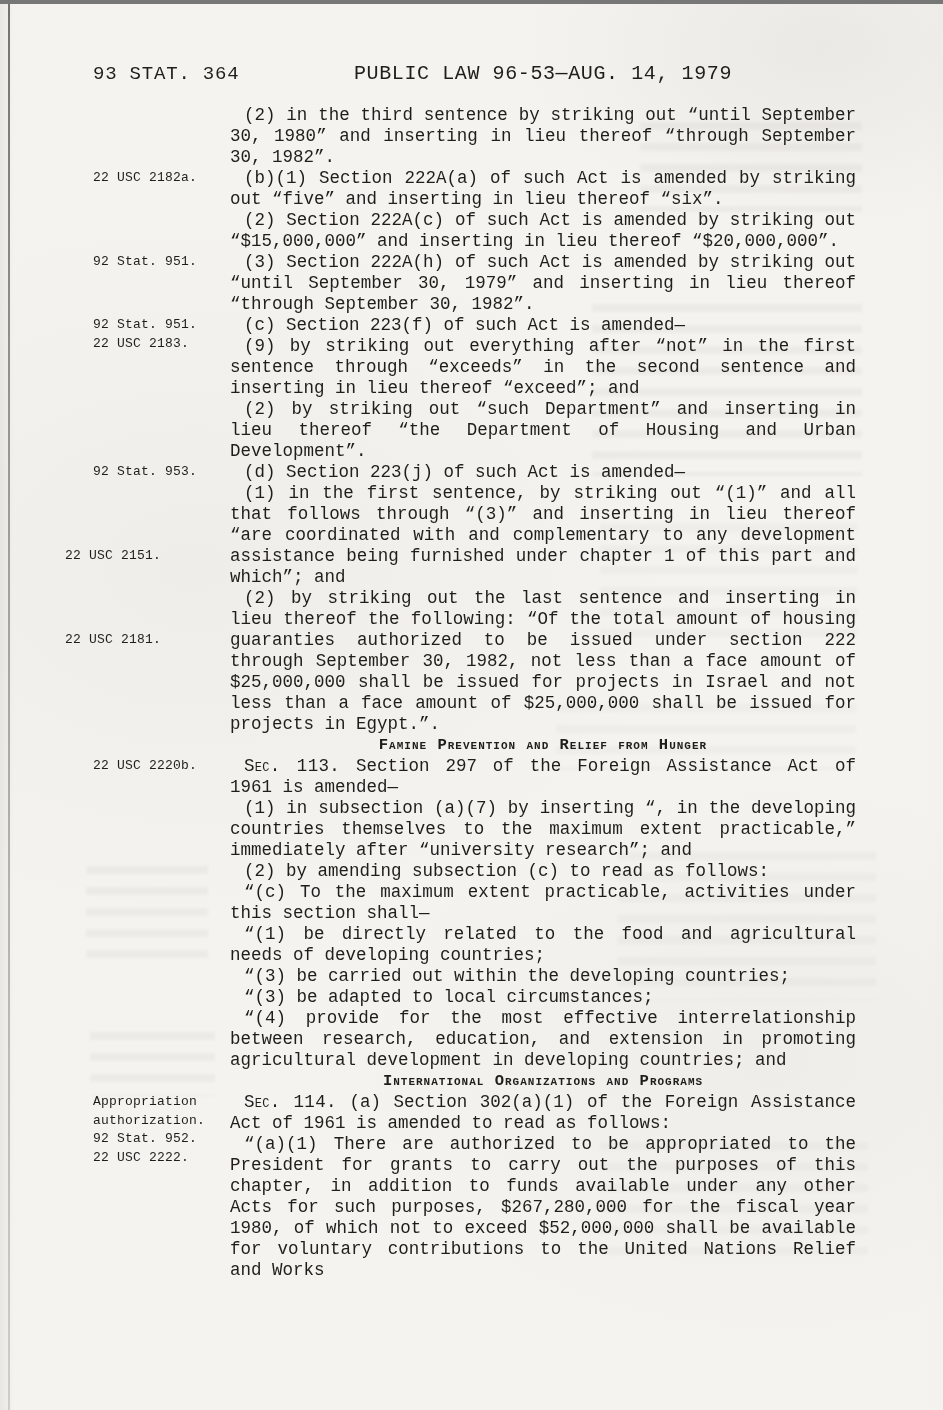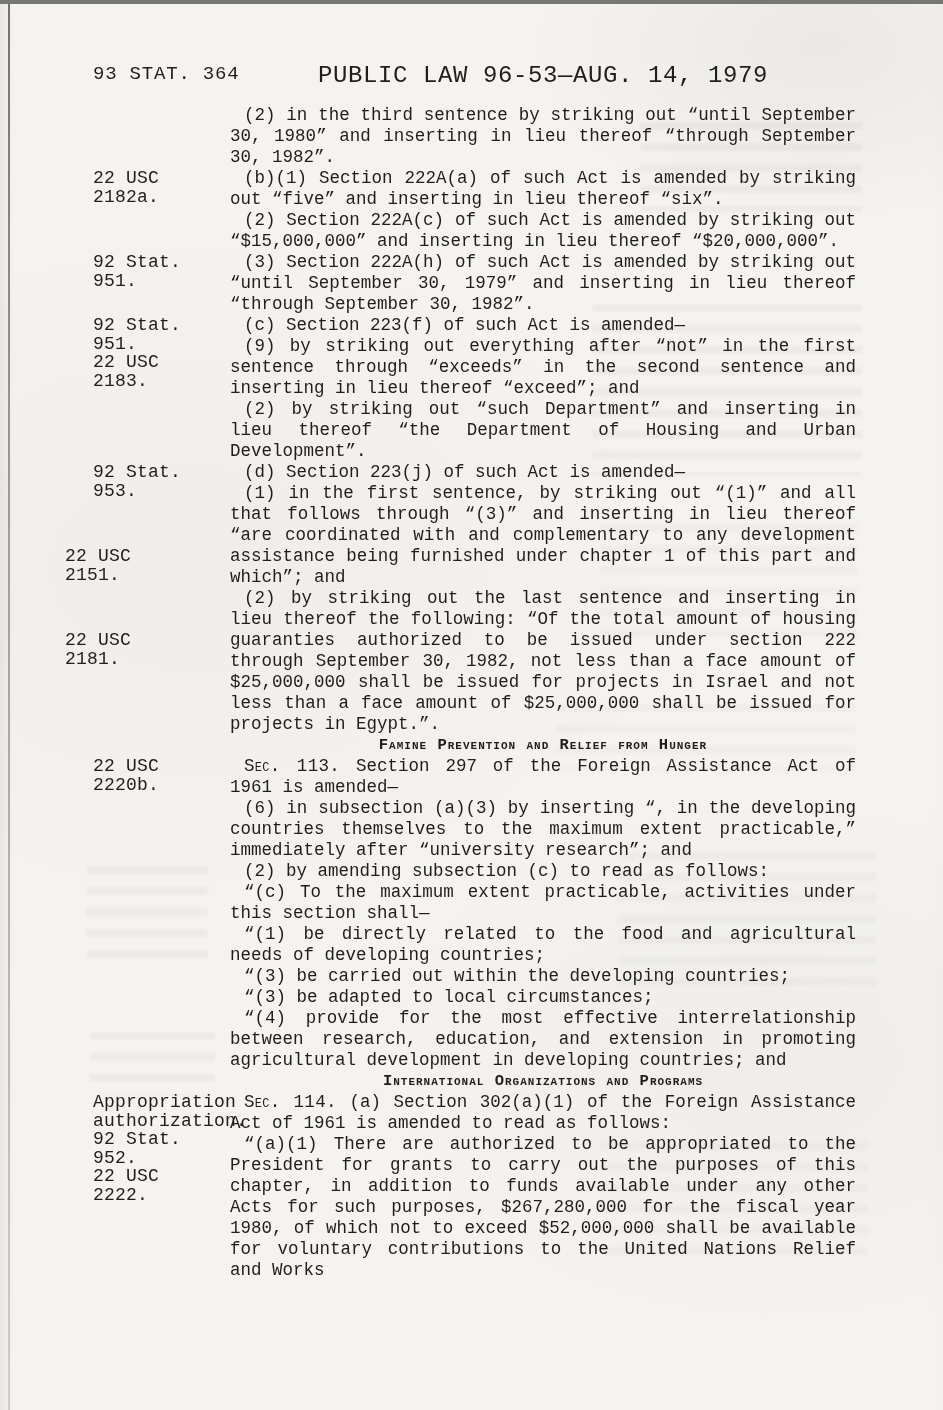--- a/index.html
+++ b/index.html
@@ -20,39 +20,39 @@
   .scan-edge {
     position:absolute; left:8px; top:0; width:2px; height:100%;
     background:linear-gradient(180deg, rgba(50,48,45,0.65) 0%, rgba(70,68,64,0.45) 40%, rgba(90,88,84,0.35) 75%, rgba(110,108,104,0.25) 100%);
   }
   .hdr-stat {
     position:absolute; left:93px; top:59px;
     font-size:19px; letter-spacing:0.8px; font-weight:500;
   }
   .hdr-title {
     position:absolute; left:230px; top:58px; width:626px;
-    text-align:center; font-size:24px; letter-spacing:0.6px;
+    text-align:center; font-size:20px; letter-spacing:0.6px;
   }
   .body {
     position:absolute; left:230px; top:101px; width:626px;
     font-size:17.5px; line-height:21px;
     text-align:justify; text-justify:inter-word;
   }
   .body p { margin:0; position:relative; }
   .flush { text-indent:14px; }
   .sub   { margin-left:28px; text-indent:14px; }
   .heading {
     margin:17px 0 11px; text-align:center; text-indent:0;
     font-size:15.5px; font-weight:bold; font-variant:small-caps;
     letter-spacing:1px;
   }
   .sc { font-variant:small-caps; letter-spacing:0.3px; }
   .mnote {
     position:absolute; left:-137px; width:130px;
-    font-size:18px; line-height:18.5px;
+    font-size:13px; line-height:18.5px;
     text-align:left; text-indent:0; letter-spacing:0.2px;
   }
   .mnote-sub { left:-165px; }
   .t0 { top:1px; } .t2 { top:43px; } .t3 { top:64px; }
   .mline { display:block; }
   .ghost {
     position:absolute; pointer-events:none;
     filter:blur(1.6px); opacity:0.45;
     background:repeating-linear-gradient(180deg,
       rgba(105,100,90,0.13) 0px, rgba(105,100,90,0.13) 8px,
@@ -139,21 +139,21 @@
 
     <p class="heading">Famine Prevention and Relief from Hunger</p>
 
     <p class="flush">
       <span class="mnote t0">
           <span class="mline">22 USC 2220b.</span>
         </span>
       <span class="sc">Sec. 113.</span> <span>Section 297 of the Foreign Assistance Act of 1961 is amended—</span>
     </p>
 
-    <p class="sub"><span>(6) in subsection (a)(3) by inserting “, in the developing countries themselves to the maximum extent practicable,” immediately after “university research”; and</span></p>
+    <p class="sub"><span>(1) in subsection (a)(7) by inserting “, in the developing countries themselves to the maximum extent practicable,” immediately after “university research”; and</span></p>
     <p class="sub"><span>(2) by amending subsection (c) to read as follows:</span></p>
     <p class="flush"><span>“(c) To the maximum extent practicable, activities under this section shall—</span></p>
     <p class="sub"><span>“(1) be directly related to the food and agricultural needs of developing countries;</span></p>
     <p class="sub"><span>“(3) be carried out within the developing countries;</span></p>
     <p class="sub"><span>“(3) be adapted to local circumstances;</span></p>
     <p class="sub"><span>“(4) provide for the most effective interrelationship between research, education, and extension in promoting agricultural development in developing countries; and</span></p>
 
     <p class="heading">International Organizations and Programs</p>
 
     <p class="flush">

